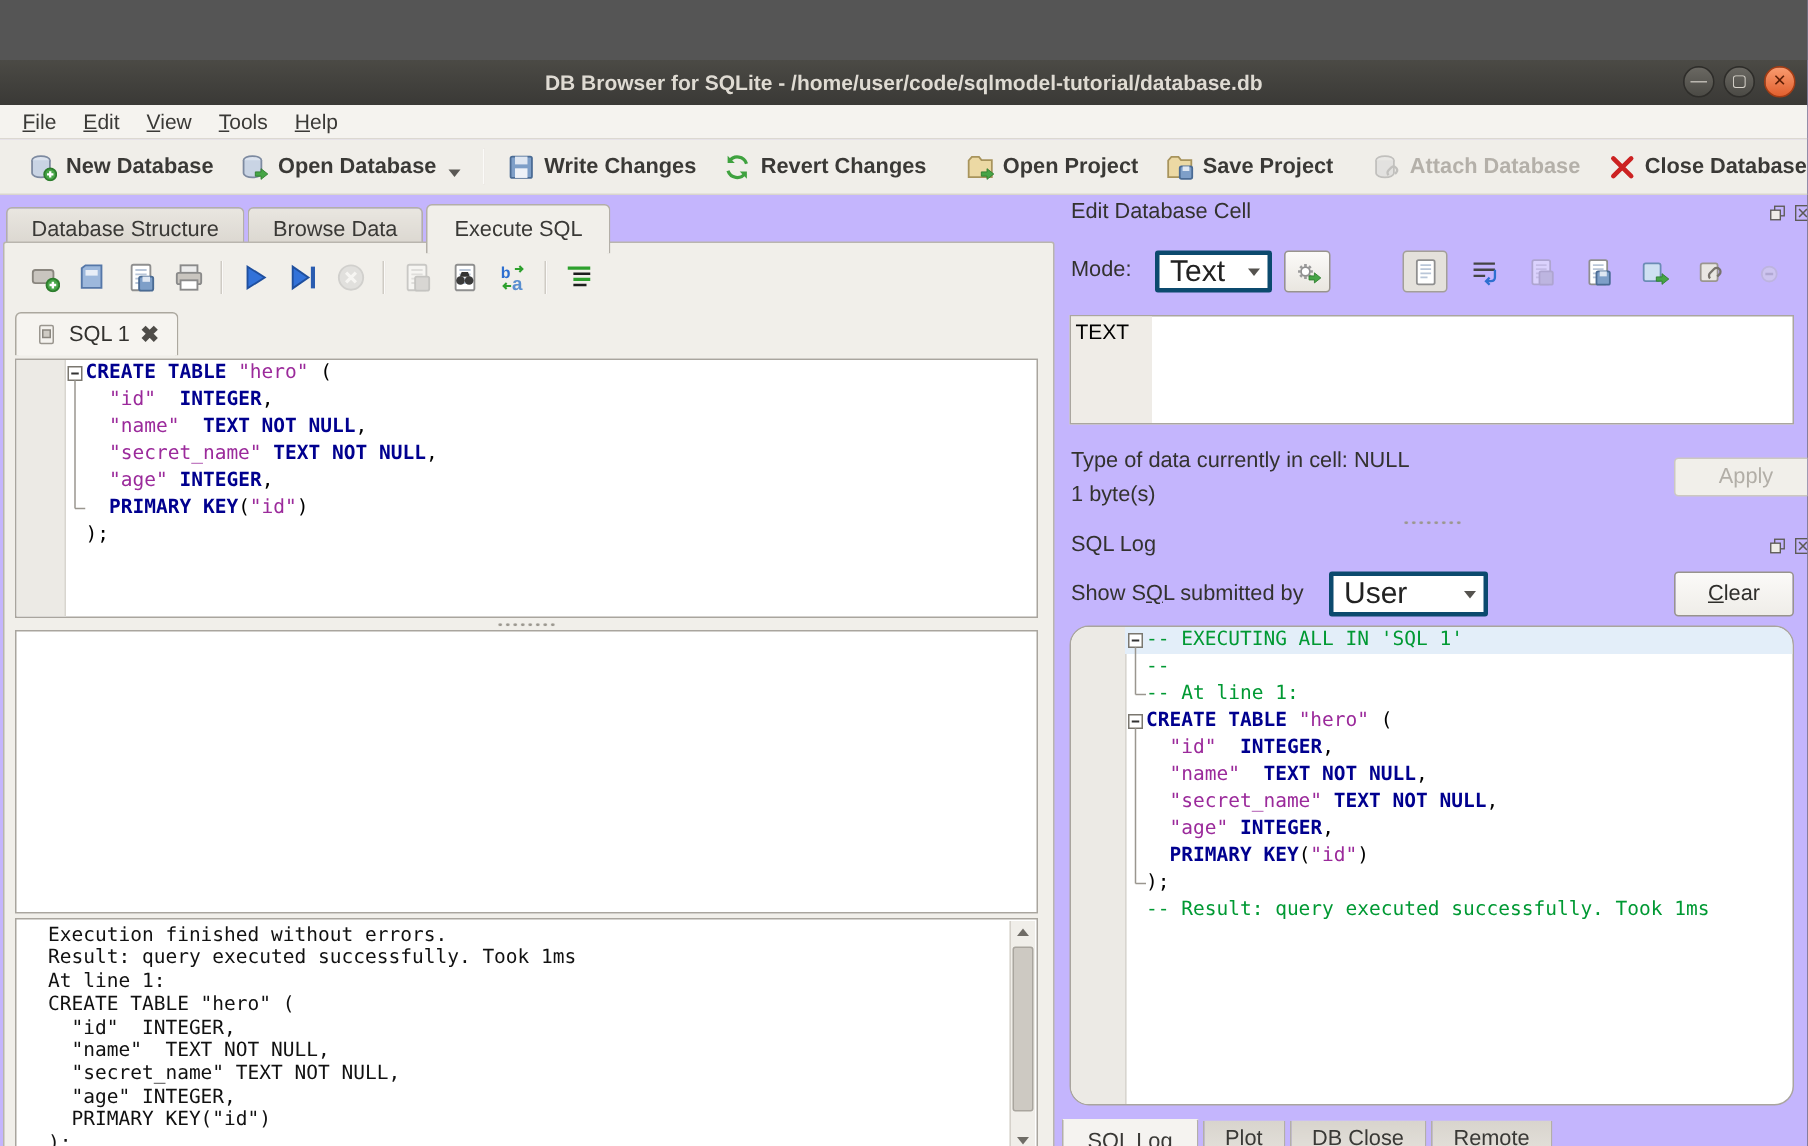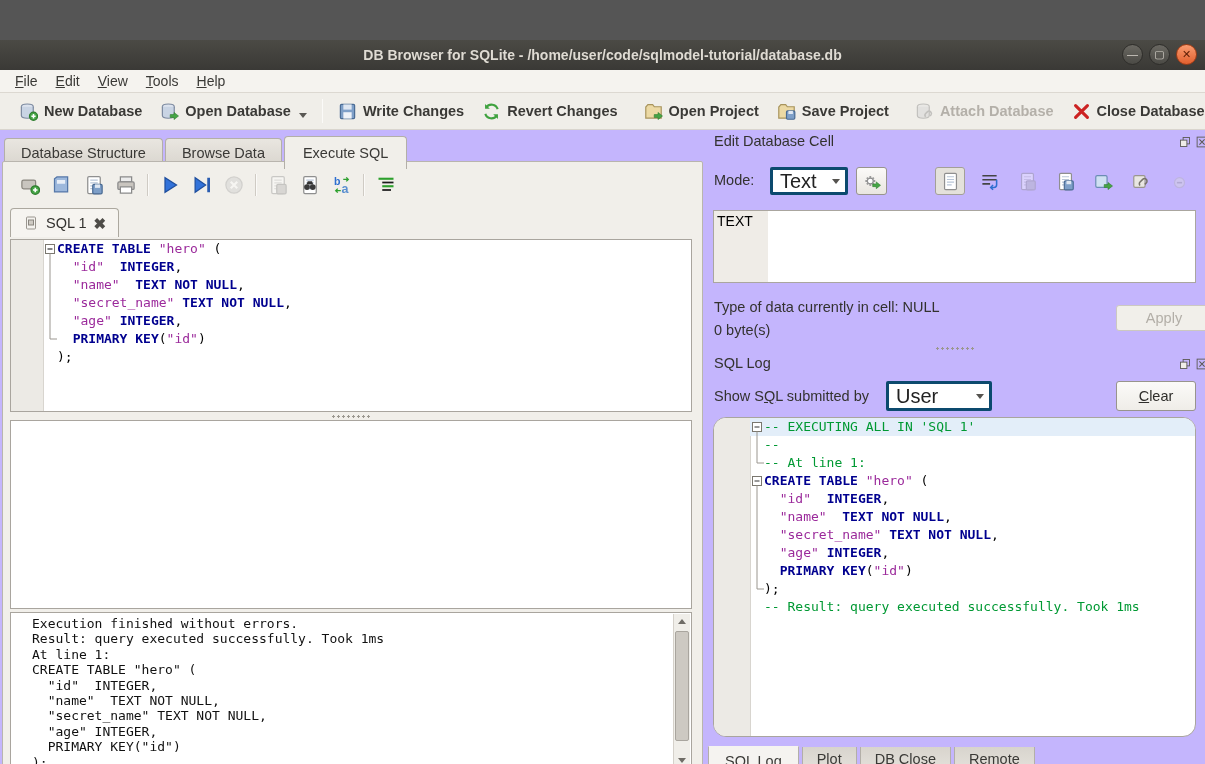--- a/index.html
+++ b/index.html
@@ -460,21 +460,21 @@
       </div>
       <div class="icon-btn"></div>
     </div>
 
   <div class="cell-edit" style="left:713px;top:170px;width:483px;height:73px;">
     <div class="nullcol"></div>
     <div class="val">TEXT</div>
   </div>
 
   <div class="label" style="left:714px;top:259px;">Type of data currently in cell: NULL</div>
-  <div class="label" style="left:714px;top:282px;">0 byte(s)</div>
+  <div class="label" style="left:714px;top:282px;">1 byte(s)</div>
   <div class="btn disabled" style="left:1116px;top:265px;width:96px;height:26px;">Apply</div>
 
   <div class="splitdots" style="left:713px;top:305px;width:483px;">
       <i></i>
     </div>
 
   <div class="dock-title" style="left:714px;top:315px;">SQL Log</div>
   <div class="dock-btns" style="left:1178px;top:317px;">
     <div class="dock-btn" id="dock2-float">
         <svg width="12" height="12" viewBox="0 0 16 16">

